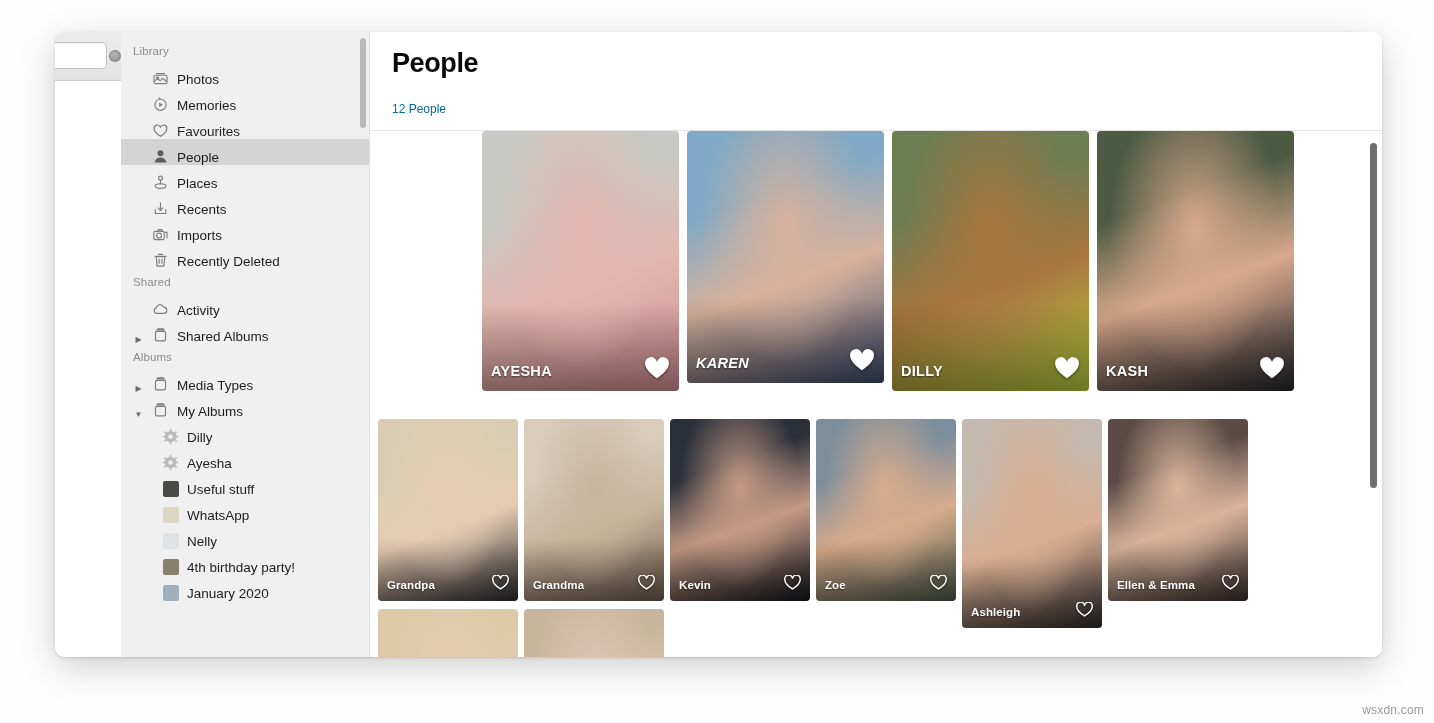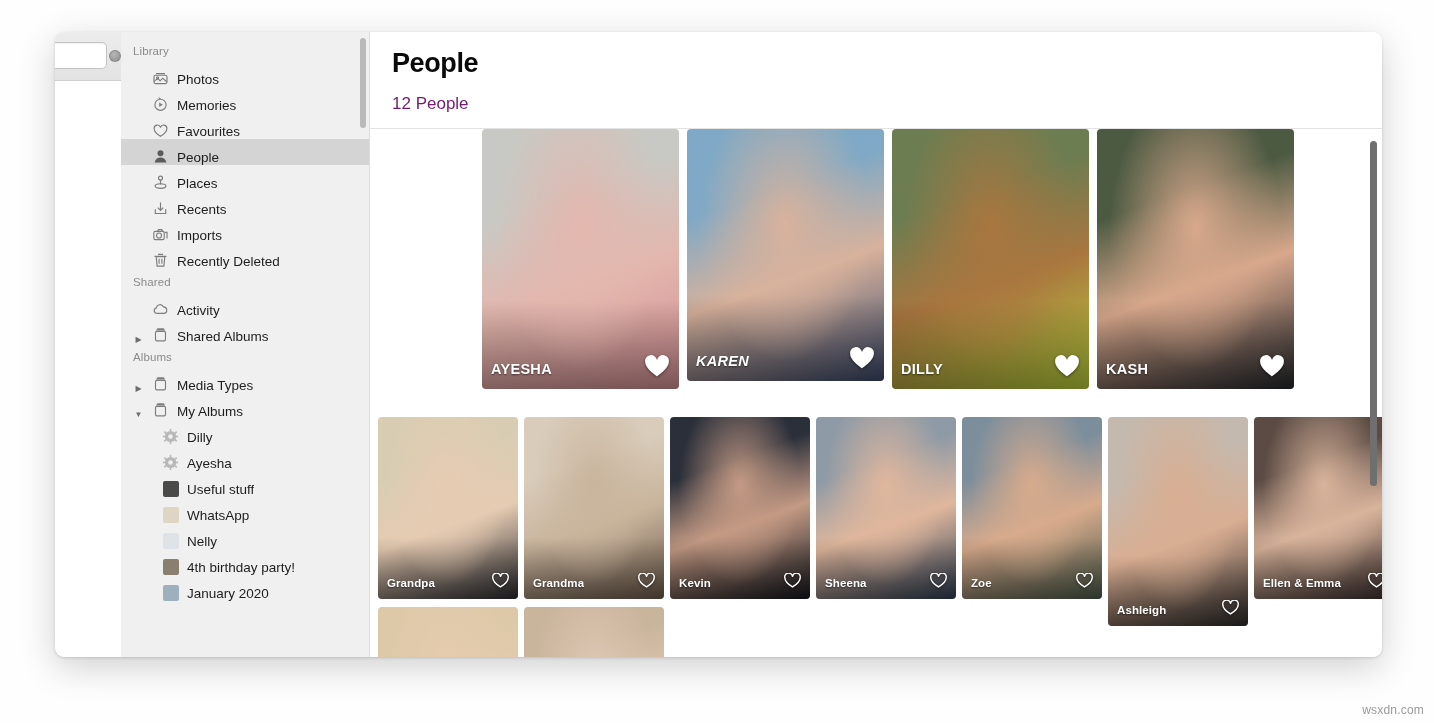--- a/index.html
+++ b/index.html
@@ -94,21 +94,21 @@
 
   #sb-scroll {
     position: absolute; right: 3px; top: 6px; width: 6px; height: 90px;
     border-radius: 3px; background: #b9b9b9;
   }
 
   
   #content { flex: 1; background: #ffffff; position: relative; overflow: hidden; display: flex; flex-direction: column; }
   #content-head { padding: 16px 0 0 22px; flex: 0 0 auto; }
   #page-title { font-size: 27px; font-weight: bold; color: #0a0a0a; letter-spacing: -.4px; }
-  #page-sub { font-size: 17px; color: #701a75; margin-top: 15px; }
+  #page-sub { font-size: 12px; color: #0369a1; margin-top: 23px; }
   #head-rule { height: 1px; background: #e3e3e3; margin-top: 14px; margin-left: 0; }
 
   #grid-area { flex: 1; position: relative; overflow: hidden; }
 
   .prow { display: flex; position: absolute; }
   .tile {
     position: relative; overflow: hidden; border-radius: 4px;
     background: #888; flex: 0 0 auto;
   }
   .tile .cap {
@@ -463,29 +463,20 @@
                 </div>
                 <div class="tile" style="width: 140px; height: 182px; background: linear-gradient(160deg, rgb(42, 47, 58) 0%, rgb(42, 47, 58) 28%, rgb(196, 154, 132) 58%, rgb(18, 21, 28) 100%);">
                   <div style="position: absolute; inset: 0px; background: radial-gradient(at 50% 38%, rgb(196, 154, 132) 0%, rgba(0, 0, 0, 0) 62%), linear-gradient(to top, rgba(0, 0, 0, 0.42) 0%, rgba(0, 0, 0, 0) 34%);"></div>
                   <div class="cap">
                     <span class="nm">Kevin</span>
                     <span><svg width="17" height="15" viewBox="0 0 26 23" class="hrt">
                         <path d="M13 21.4S1.2 13.7 1.2 7.1A5.9 5.9 0 0 1 13 5a5.9 5.9 0 0 1 11.8 2.1c0 6.6-11.8 14.3-11.8 14.3z" fill="none" stroke="#ffffff" stroke-width="2.2" stroke-linejoin="round"></path>
                       </svg></span>
                   </div>
                 </div>
-                <div class="tile" style="width: 140px; height: 182px; background: linear-gradient(160deg, rgb(142, 154, 166) 0%, rgb(142, 154, 166) 28%, rgb(224, 183, 157) 58%, rgb(46, 63, 85) 100%);">
-                  <div style="position: absolute; inset: 0px; background: radial-gradient(at 50% 38%, rgb(224, 183, 157) 0%, rgba(0, 0, 0, 0) 62%), linear-gradient(to top, rgba(0, 0, 0, 0.42) 0%, rgba(0, 0, 0, 0) 34%);"></div>
-                  <div class="cap">
-                    <span class="nm">Sheena</span>
-                    <span><svg width="17" height="15" viewBox="0 0 26 23" class="hrt">
-                        <path d="M13 21.4S1.2 13.7 1.2 7.1A5.9 5.9 0 0 1 13 5a5.9 5.9 0 0 1 11.8 2.1c0 6.6-11.8 14.3-11.8 14.3z" fill="none" stroke="#ffffff" stroke-width="2.2" stroke-linejoin="round"></path>
-                      </svg></span>
-                  </div>
-                </div>
                 <div class="tile" style="width: 140px; height: 182px; background: linear-gradient(160deg, rgb(124, 142, 156) 0%, rgb(124, 142, 156) 28%, rgb(216, 171, 140) 58%, rgb(74, 90, 74) 100%);">
                   <div style="position: absolute; inset: 0px; background: radial-gradient(at 50% 38%, rgb(216, 171, 140) 0%, rgba(0, 0, 0, 0) 62%), linear-gradient(to top, rgba(0, 0, 0, 0.42) 0%, rgba(0, 0, 0, 0) 34%);"></div>
                   <div class="cap">
                     <span class="nm">Zoe</span>
                     <span><svg width="17" height="15" viewBox="0 0 26 23" class="hrt">
                         <path d="M13 21.4S1.2 13.7 1.2 7.1A5.9 5.9 0 0 1 13 5a5.9 5.9 0 0 1 11.8 2.1c0 6.6-11.8 14.3-11.8 14.3z" fill="none" stroke="#ffffff" stroke-width="2.2" stroke-linejoin="round"></path>
                       </svg></span>
                   </div>
                 </div>
                 <div class="tile" style="width: 140px; height: 209px; background: linear-gradient(160deg, rgb(196, 185, 174) 0%, rgb(196, 185, 174) 28%, rgb(217, 174, 146) 58%, rgb(45, 43, 43) 100%);">

